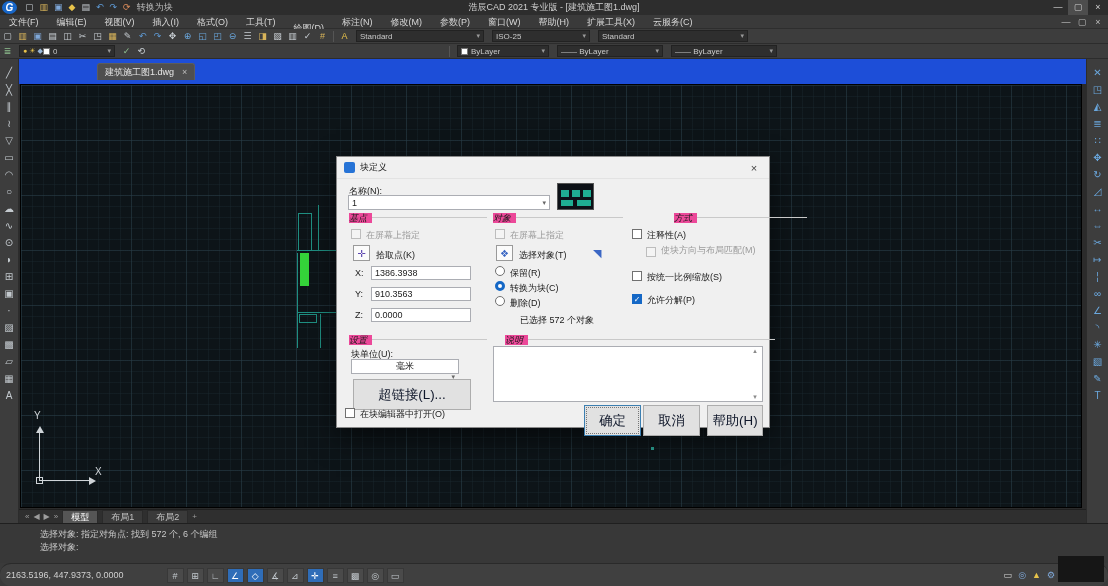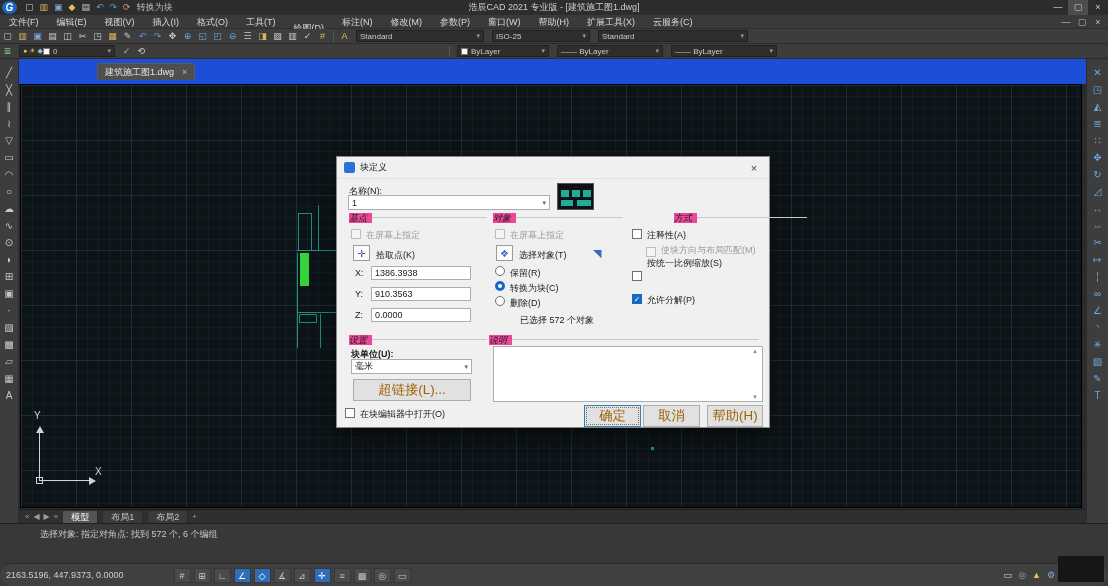--- a/index.html
+++ b/index.html
@@ -95,42 +95,42 @@
   .section .stitle { color:#1a1a1a; }
   .section .sline { position:absolute; left:0; right:0; top:5px; height:1px; background:#c9c9c9; z-index:-1; }
   .section .stitle { background:#ec4899; padding-right:5px;font-style:italic; }
   .cb { position:absolute; width:10px; height:10px; border:1px solid #707070; background:#fff; }
   .cb.dis2 { border-color:#bdbdbd; background:#f4f4f4; }
   .cb.checked { background:#1568c6; border-color:#1568c6; color:#fff; font-size:8px; line-height:9px; text-align:center; }
   .radio { position:absolute; width:10px; height:10px; border:1px solid #707070; border-radius:50%; background:#fff; }
   .radio.sel { border:3px solid #1568c6; }
   .ibtn { position:absolute; width:17px; height:16px; border:1px solid #9a9a9a; background:#fbfbfb;
     text-align:center; line-height:15px; font-size:10px; }
-  .btn { position:absolute; height:22px; background:#e1e1e1; border:1px solid #adadad; text-align:center;
-    line-height:14px; color:#a16207; }
+  .btn { position:absolute; height:31px; background:#e1e1e1; border:1px solid #adadad; text-align:center;
+    line-height:14px; color:#0f172a; }
   .btn.default { border:1px solid #3c7fb1; outline:1px dotted #777; outline-offset:-3px; }
   .preview { position:absolute; left:220px; top:26px; width:37px; height:27px; background:#0d1117; border:1px solid #555; }
   .preview .pv { position:absolute; background:#1fae93; }
   .desc-area { position:absolute; left:156px; top:189px; width:270px; height:56px; background:#fff;
     border:1px solid #abadb3; resize:none; font-size:9px; }
   .desc-scroll { position:absolute; left:412px; top:190px; width:12px; height:54px; display:flex;
     flex-direction:column; justify-content:space-between; align-items:center; color:#8a8a8a; font-size:7px; }
 
   
   .layoutbar { position:absolute; left:19px; top:509px; width:1067px; height:14px; background:#2f2f2f;
     display:flex; align-items:center; gap:2px; padding-left:4px; border-top:1px solid #1f1f1f; }
   .layoutbar .nav { color:#9c9c9c; font-size:8px; padding:0 2px; }
   .ltab { padding:0 8px; line-height:12px; color:#c2c2c2; background:#3a3a3a; border:1px solid #2a2a2a; }
   .ltab.active { background:#555; color:#fff; }
   .commandline { position:absolute; left:0; top:523px; width:1108px; height:40px; background:#383838;
     border-top:1px solid #1f1f1f; color:#c8c8c8; padding:4px 4px 0 40px; line-height:13px; }
   .cmd-gutter { position:absolute; left:0; top:523px; width:36px; height:40px; background:#333;
     color:#777; text-align:center; font-size:7px; padding-top:6px; }
   .statusbar { position:absolute; left:0; top:563px; width:1108px; height:23px; background:#404040;
-    display:flex; align-items:center; border-top:1px solid #2a2a2a; padding:0 6px; gap:10px;border-radius:11px; }
+    display:flex; align-items:center; border-top:1px solid #2a2a2a; padding:0 6px; gap:3px;border-radius:11px; }
   .coords { color:#cfcfcf; margin-right:40px; }
   .statusbar .tgl { width:17px; height:15px; background:#4a4a4a; border:1px solid #383838; color:#c2c8cd;
     text-align:center; line-height:14px; font-size:9px; }
   .statusbar .tgl.active { background:#2f6db8; color:#fff; }
   .st-right { margin-left:auto; display:flex; align-items:center; gap:6px; }
   .st-right .icn { font-size:9px; }
   .brand { color:#9fc2e8; font-size:9px; }
 
   
   .wm-block { position:absolute; right:4px; top:556px; width:46px; height:26px; background:#161616; z-index:49; }
@@ -388,35 +388,35 @@
     <span class="dlbl" style="left:173px; top:125px;" data-name="convert-to-block-label">转换为块(C)</span>
     <span class="radio" style="left:158px; top:139px;" data-name="delete-radio"></span>
     <span class="dlbl" style="left:173px; top:140px;" data-name="delete-label">删除(D)</span>
     <span class="dlbl" style="left:183px; top:157px;" data-name="selected-objects-info">已选择 572 个对象</span>
 
     <span class="cb" style="left:295px; top:72px;" data-name="annotative-checkbox"></span>
     <span class="dlbl" style="left:310px; top:72px;" data-name="annotative-label">注释性(A)</span>
     <span class="cb dis2" style="left:309px; top:90px;" data-name="match-orientation-checkbox"></span>
     <span class="dlbl dis" style="left:324px; top:88px; width:100px; display:inline-block; line-height:11px;" data-name="match-orientation-label">使块方向与布局匹配(M)</span>
     <span class="cb" style="left:295px; top:114px;" data-name="uniform-scale-checkbox"></span>
-    <span class="dlbl" style="left:310px; top:100px;" data-name="uniform-scale-label">按统一比例缩放(S)</span>
+    <span class="dlbl" style="left:310px; top:114px;" data-name="uniform-scale-label">按统一比例缩放(S)</span>
     <span class="cb checked" style="left:295px; top:137px;" data-name="allow-explode-checkbox">✓</span>
     <span class="dlbl" style="left:310px; top:137px;" data-name="allow-explode-label">允许分解(P)</span>
 
     <div class="section" style="left:12px; top:177px; width:138px;" data-name="settings-section-header">
       <span class="stitle">设置</span><div class="sline"></div>
     </div>
-    <span class="dlbl" style="left:14px; top:191px;font-weight:bold;" data-name="block-unit-label">块单位(U):</span>
-    <div class="dcombo" style="left:14px; top:202px; width:121px;" data-name="block-unit-combo">
+    <span class="dlbl" style="left:14px; top:191px;" data-name="block-unit-label">块单位(U):</span>
+    <div class="dcombo" style="left:14px; top:202px; width:108px;flex-direction:column;" data-name="block-unit-combo">
       <span data-name="block-unit-value">毫米</span>
       <span class="arr" data-name="chevron-down-icon">▾</span>
     </div>
     <button class="btn" style="left:16px; top:222px; width:118px;" data-name="hyperlink-button">超链接(L)...</button>
 
-    <div class="section" style="left:152px; top:177px; width:270px;" data-name="description-section-header">
+    <div class="section" style="left:168px; top:177px; width:270px;" data-name="description-section-header">
       <span class="stitle">说明</span><div class="sline"></div>
     </div>
     <textarea class="desc-area" data-name="description-textarea" style=""></textarea>
     <div class="desc-scroll" data-name="description-scrollbar">
         <span data-name="scroll-up-icon">▴</span>
         <span data-name="scroll-down-icon">▾</span>
       </div>
 
     <span class="cb" style="left:8px; top:251px;" data-name="open-in-editor-checkbox"></span>
     <span class="dlbl" style="left:23px; top:251px;" data-name="open-in-editor-label">在块编辑器中打开(O)</span>
@@ -436,20 +436,21 @@
         <span class="ltab active" data-name="tab-model">模型</span>
         <span class="ltab" data-name="tab-layout1">布局1</span>
         <span class="ltab" data-name="tab-layout2">布局2</span>
       </span>
     <span class="nav" data-name="add-layout-button">+</span>
   </div>
 
   <div class="cmd-gutter" data-name="command-window-gutter">▪<br>▪</div>
   <div class="commandline" data-name="command-line">
     <div data-name="command-history-line">选择对象: 指定对角点: 找到 572 个, 6 个编组</div>
+    <div data-name="command-prompt-line">选择对象:</div>
   </div>
 
   <div class="statusbar" data-name="status-bar">
     <span class="coords" data-name="coordinate-readout">2163.5196, 447.9373, 0.0000</span>
     <span style="display:flex; gap:3px;" data-name="status-toggles">
         <span class="tgl" data-name="snap-toggle">#</span>
         <span class="tgl" data-name="grid-toggle">⊞</span>
         <span class="tgl" data-name="ortho-toggle">∟</span>
         <span class="tgl active" data-name="polar-toggle">∠</span>
         <span class="tgl active" data-name="osnap-toggle">◇</span>

